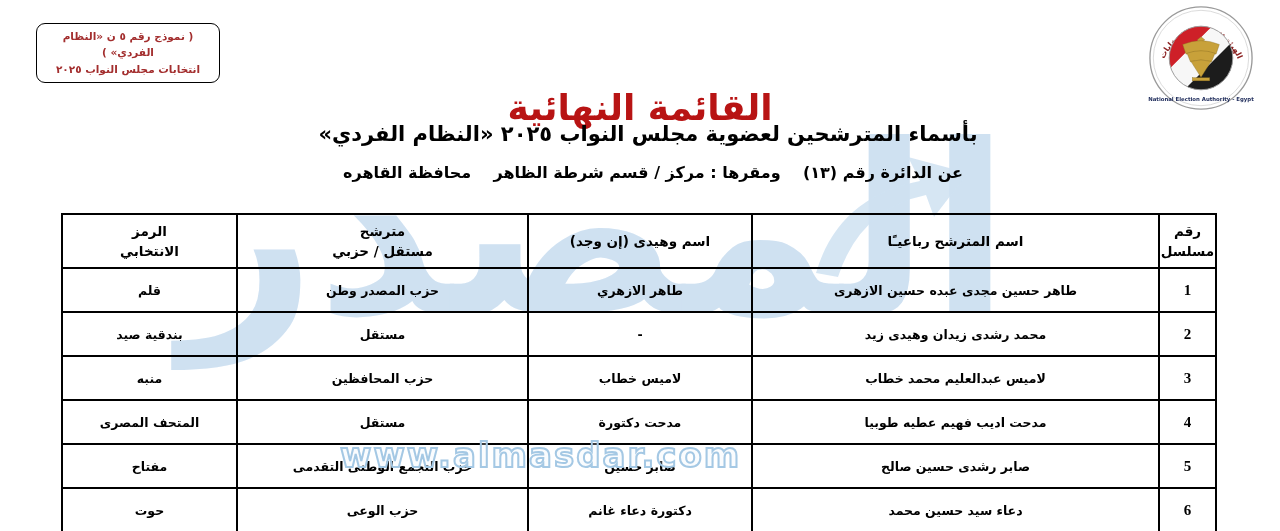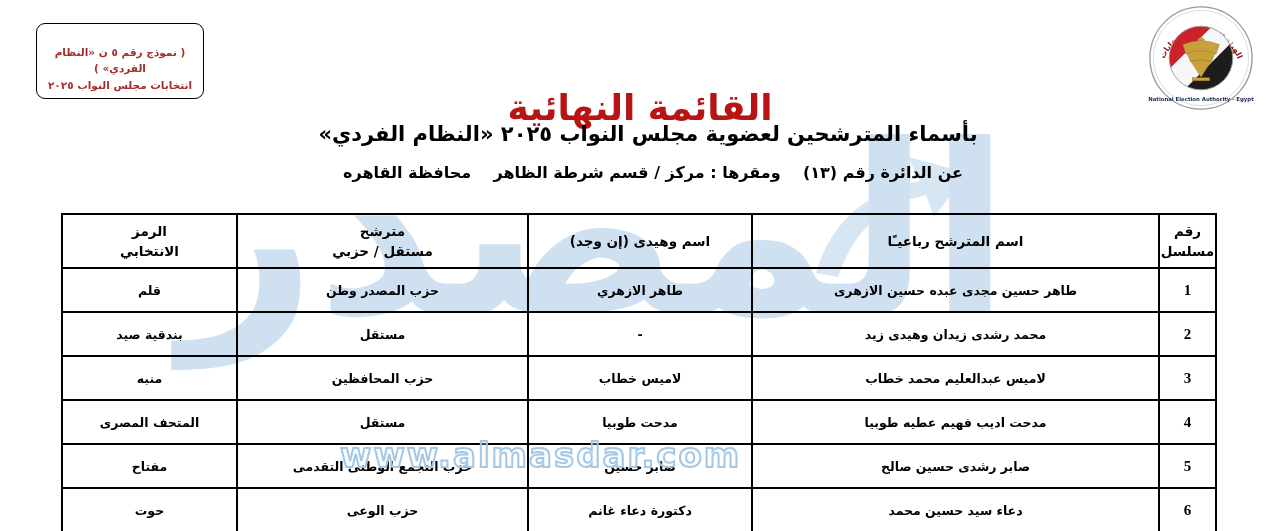--- a/index.html
+++ b/index.html
@@ -7,23 +7,23 @@
   body {
     position:relative;
     background:#ffffff;
     font-family:"DejaVu Sans", sans-serif;
     overflow:hidden;
     direction:rtl;
   }
 
   
   .form-box{
-    position:absolute; left:36px; top:23px; width:168px;
+    position:absolute; left:36px; top:23px; width:184px;
     border:1.6px solid #000; border-radius:9px;
-    padding:20px 6px 5px;
+    padding:4px 6px 5px;
     text-align:center;
     color:#a32e2e; font-weight:bold; font-size:10.5px; line-height:1.55;
     direction:rtl;
     z-index:3;
   }
 
   
   .logo{ position:absolute; right:26px; top:5px; width:106px; height:106px; z-index:3; }
 
   
@@ -173,21 +173,21 @@
           <td class="c-serial">3</td>
           <td class="c-name">لاميس عبدالعليم محمد خطاب</td>
           <td class="c-nick">لاميس خطاب</td>
           <td class="c-party">حزب المحافظين</td>
           <td class="c-symbol">منبه</td>
         </tr>
 
         <tr>
           <td class="c-serial">4</td>
           <td class="c-name">مدحت اديب فهيم عطيه طوبيا</td>
-          <td class="c-nick">مدحت طوبيا</td>
+          <td class="c-nick">مدحت دكتورة</td>
           <td class="c-party">مستقل</td>
           <td class="c-symbol">المتحف المصرى</td>
         </tr>
 
         <tr>
           <td class="c-serial">5</td>
           <td class="c-name">صابر رشدى حسين صالح</td>
           <td class="c-nick">صابر حسين</td>
           <td class="c-party">حزب التجمع الوطنى التقدمى</td>
           <td class="c-symbol">مفتاح</td>

